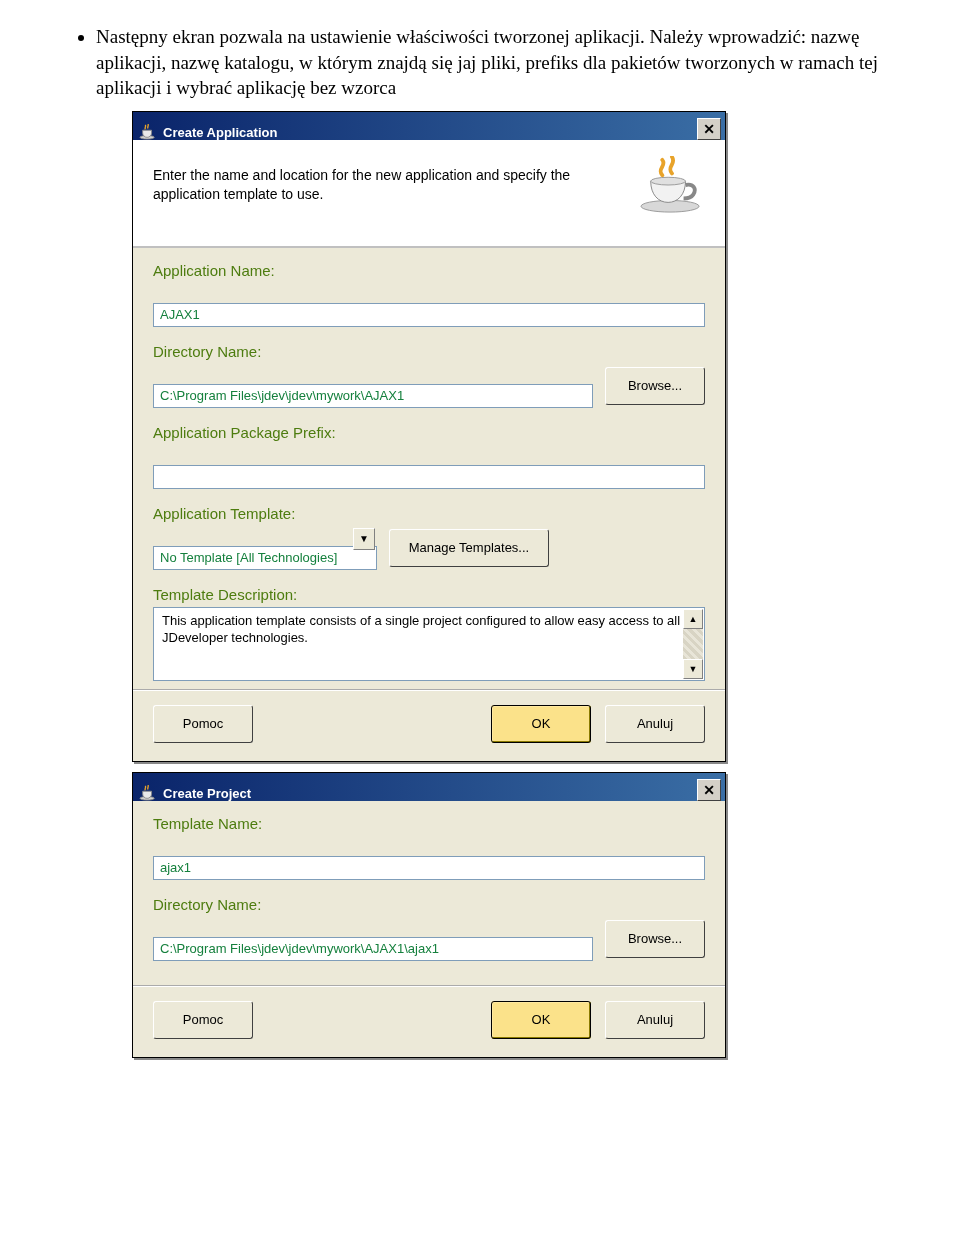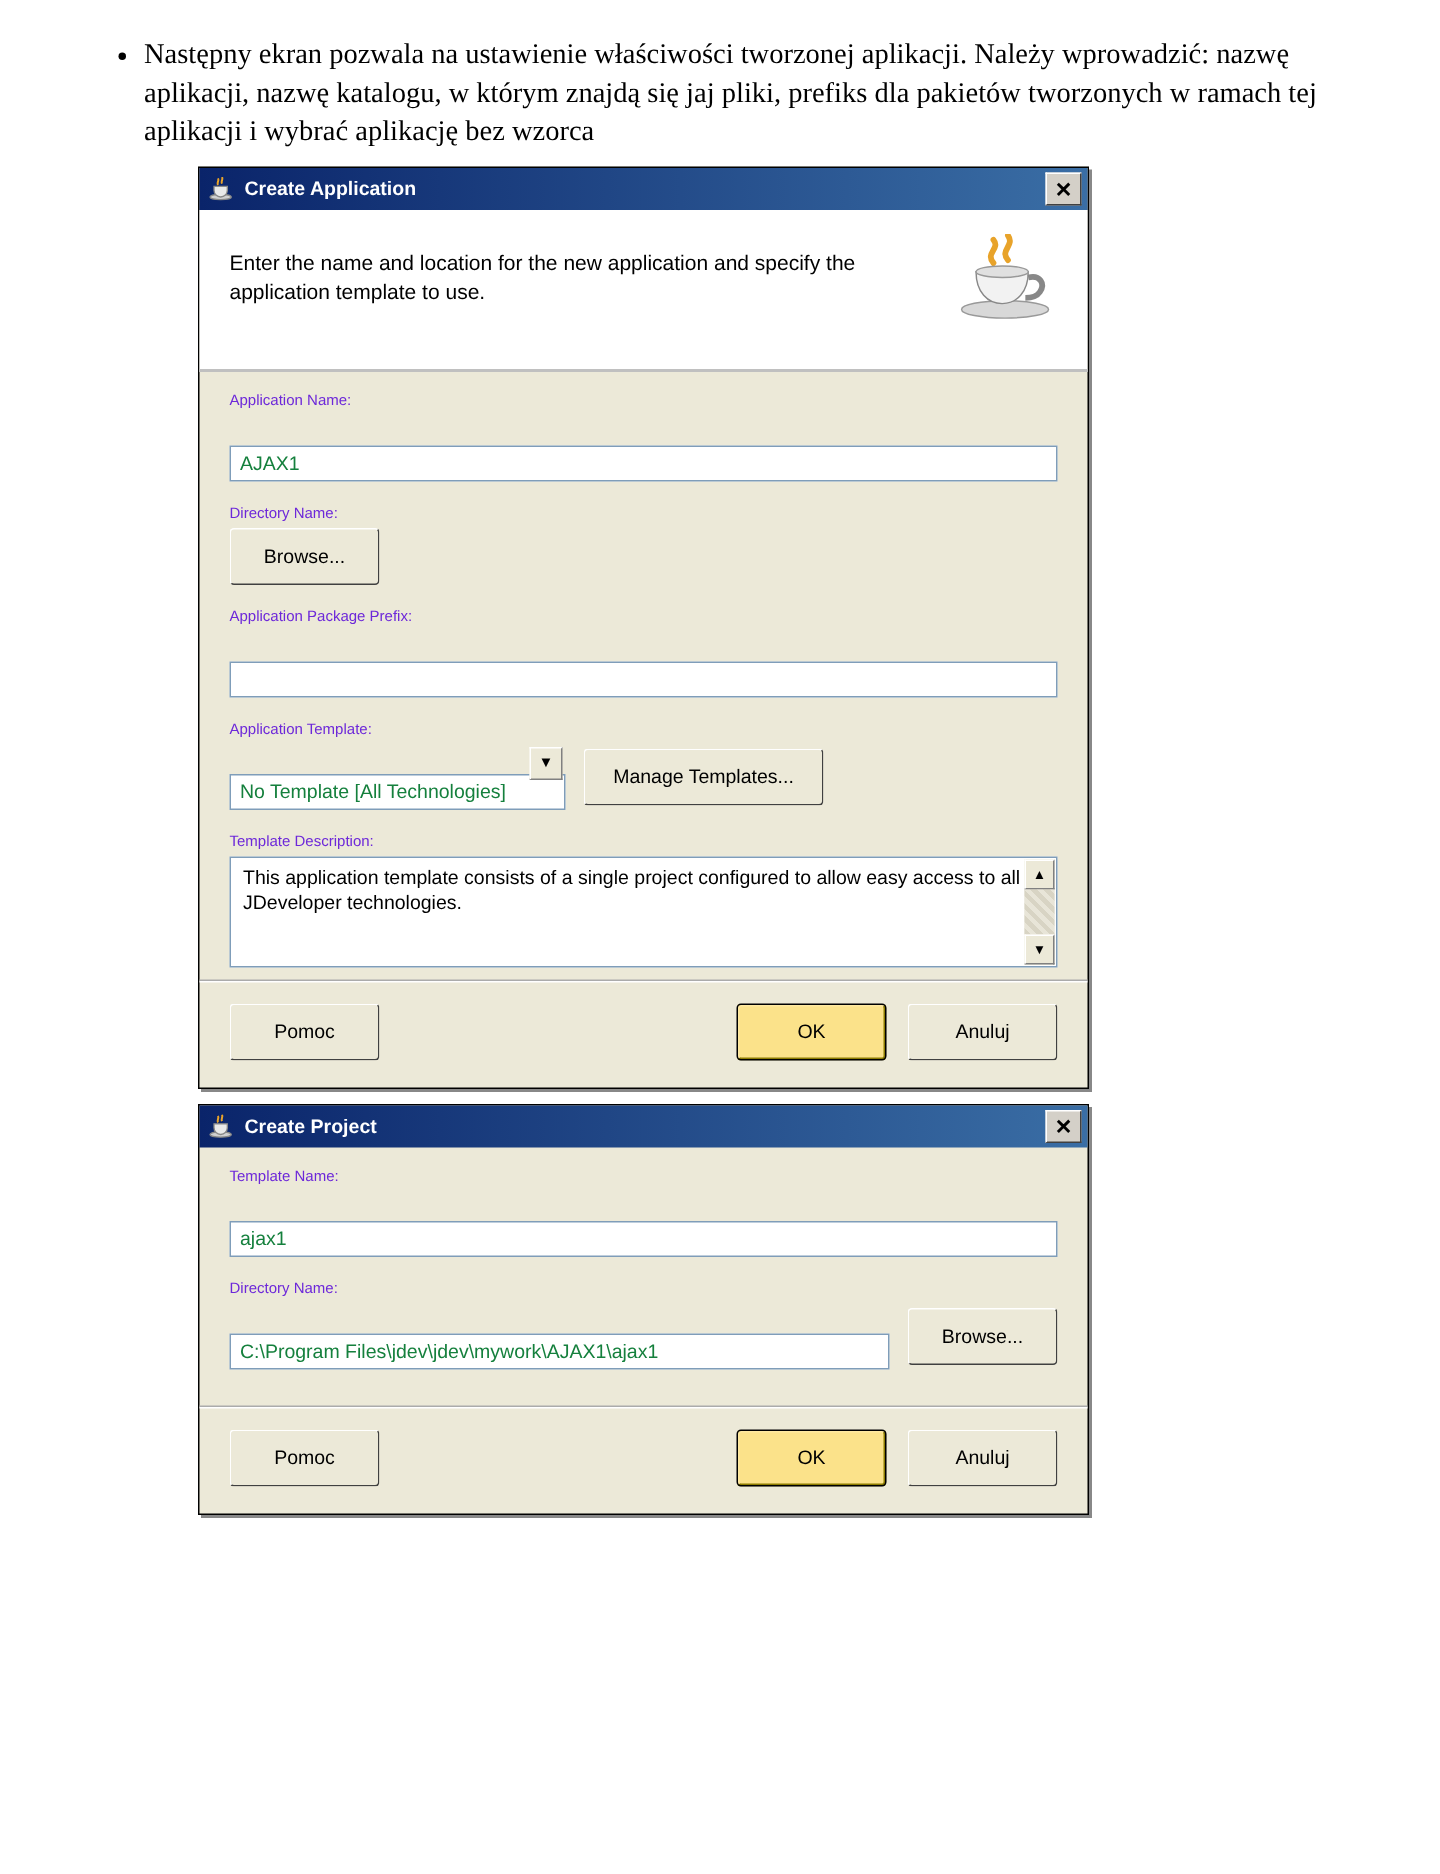--- a/index.html
+++ b/index.html
@@ -34,21 +34,21 @@
     font-size: 13px;
     color: #000;
     box-shadow: 2px 2px 0 #888;
   }
   .dialog.small {  }
   .titlebar {
     background: linear-gradient(90deg, #0a246a 0%, #3a6ea5 100%);
     color: #fff;
     height: 28px;
     display: flex;
-    align-items: center;
+    align-items: flex-end;
     padding: 0 4px 0 6px;
     font-family: Tahoma, Arial, sans-serif;
     font-size: 13px;
     font-weight: bold;
   }
   .titlebar .cup-icon {
     width: 18px;
     height: 16px;
     margin-right: 6px;
     display: inline-flex;
@@ -89,23 +89,23 @@
   }
   .dlg-header-band .big-cup {
     width: 68px;
     height: 58px;
   }
 
   .dlg-body {
     padding: 14px 20px 8px 20px;
   }
   .fld-label {
-    font-size: 10px;
+    font-size: 15px;
     margin-bottom: 4px;
-    color: #6d28d9;
+    color: #4d7c0f;
   }
   .row {
     display: flex;
     align-items: center;
     gap: 12px;
     margin-bottom: 16px;
   }
   .txt {
     flex: 1;
     height: 24px;
@@ -246,20 +246,21 @@
     </div>
 
     <div class="dlg-body">
       <div class="fld-label">Application Name:</div>
       <div class="row">
         <input class="txt full" value="AJAX1" style="">
       </div>
 
       <div class="fld-label">Directory Name:</div>
       <div class="row">
+        <input class="txt" value="C:\Program Files\jdev\jdev\mywork\AJAX1" style="">
         <button class="btn">Browse...</button>
       </div>
 
       <div class="fld-label">Application Package Prefix:</div>
       <div class="row">
         <input class="txt full" value="" style="">
       </div>
 
       <div class="fld-label">Application Template:</div>
       <div class="row">

